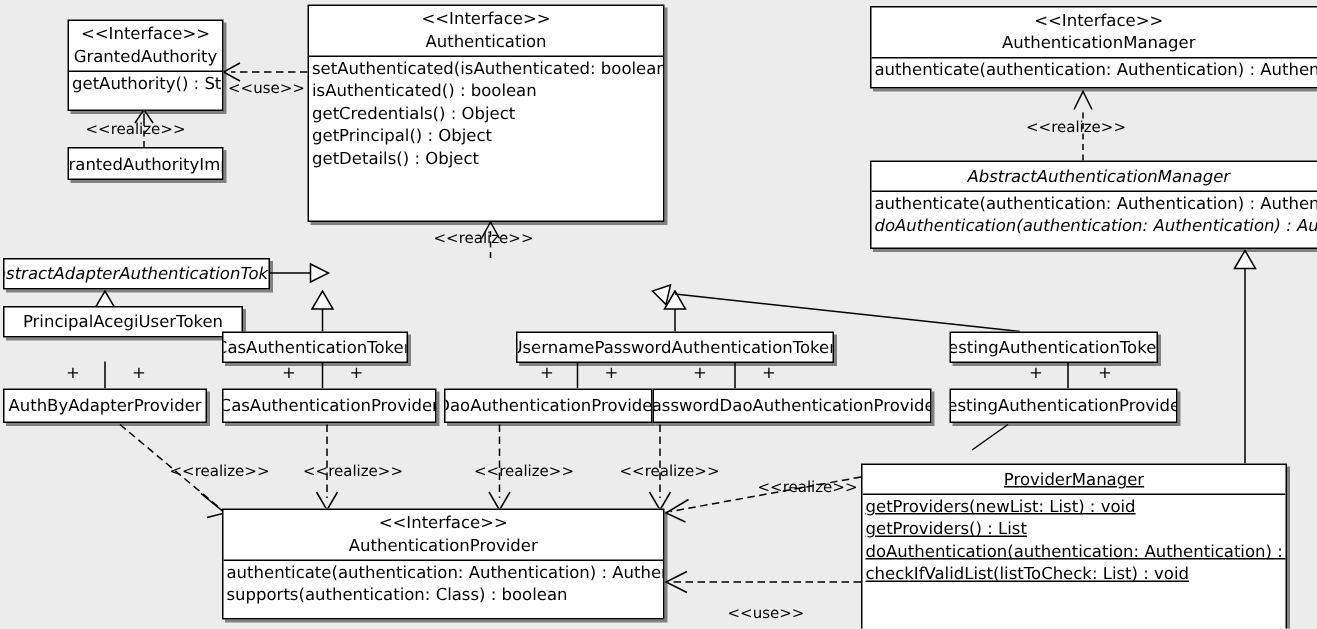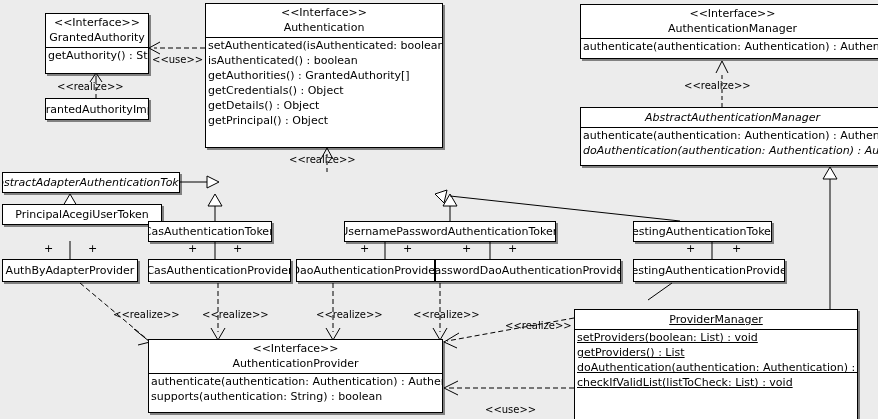--- a/index.html
+++ b/index.html
@@ -150,24 +150,23 @@
   </div>
 
   <div class="uml" style="left:205px;top:3px;width:238px;height:145px;">
     <div class="hdr">
       <span class="stereo">&lt;&lt;Interface&gt;&gt;</span>
       <span class="cname">Authentication</span>
     </div>
     <div class="compartment">
       <div class="member">setAuthenticated(isAuthenticated: boolean) : void</div>
       <div class="member">isAuthenticated() : boolean</div>
-      <div class="member">getAuthorities() : GrantedAuthority[]</div>
       <div class="member">getCredentials() : Object</div>
+      <div class="member">getPrincipal() : Object</div>
       <div class="member">getDetails() : Object</div>
-      <div class="member">getPrincipal() : Object</div>
     </div>
   </div>
 
   <div class="uml" style="left:580px;top:4px;width:305px;height:55px;">
     <div class="hdr">
       <span class="stereo">&lt;&lt;Interface&gt;&gt;</span>
       <span class="cname">AuthenticationManager</span>
     </div>
     <div class="compartment">
       <div class="member">authenticate(authentication: Authentication) : Authentication</div>
@@ -218,30 +217,30 @@
     <span>TestingAuthenticationProvider</span>
   </div>
 
   <div class="uml" style="left:148px;top:339px;width:295px;height:74px;">
     <div class="hdr">
       <span class="stereo">&lt;&lt;Interface&gt;&gt;</span>
       <span class="cname">AuthenticationProvider</span>
     </div>
     <div class="compartment">
       <div class="member">authenticate(authentication: Authentication) : Authentication</div>
-      <div class="member">supports(authentication: String) : boolean</div>
+      <div class="member">supports(authentication: Class) : boolean</div>
     </div>
   </div>
 
   <div class="uml" style="left:574px;top:309px;width:284px;height:125px;text-decoration:underline;">
     <div class="hdr" style="padding-top:3px;">
       <span class="cname" style="margin-top:0;">ProviderManager</span>
     </div>
     <div class="compartment">
-      <div class="member">setProviders(boolean: List) : void</div>
+      <div class="member">getProviders(newList: List) : void</div>
       <div class="member">getProviders() : List</div>
       <div class="member">doAuthentication(authentication: Authentication) : Authentication</div>
       <div class="member">checkIfValidList(listToCheck: List) : void</div>
     </div>
   </div>
 
   <div class="lbl" style="left:152px;top:54px;">&lt;&lt;use&gt;&gt;</div>
   <div class="lbl" style="left:57px;top:81px;">&lt;&lt;realize&gt;&gt;</div>
   <div class="lbl" style="left:289px;top:154px;">&lt;&lt;realize&gt;&gt;</div>
   <div class="lbl" style="left:684px;top:80px;">&lt;&lt;realize&gt;&gt;</div>

